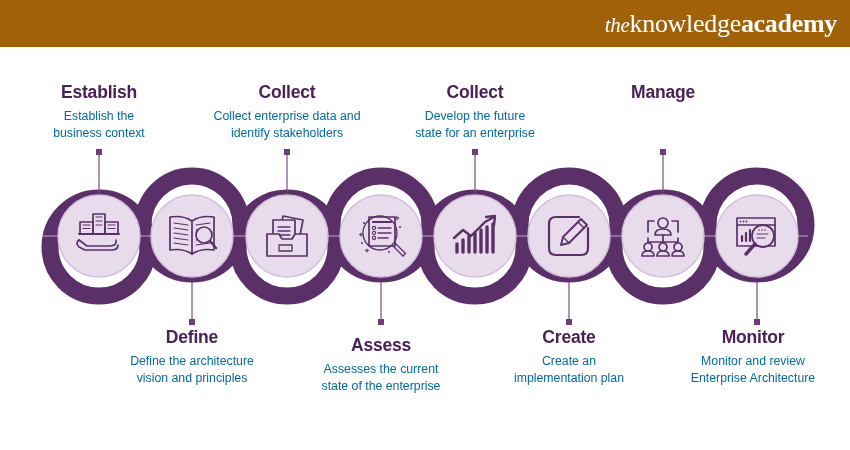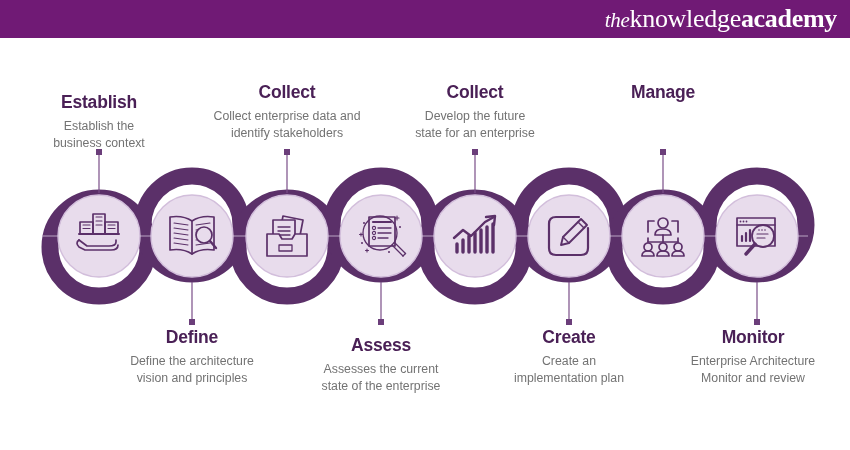--- a/index.html
+++ b/index.html
@@ -7,22 +7,22 @@
     width: 850px; height: 450px;
     background: #ffffff;
     font-family: "Liberation Sans", sans-serif;
     overflow: hidden;
   }
   #page { position: relative; width: 850px; height: 450px; background: #fff; }
 
   
   .header {
     position: absolute; left: 0; top: 0;
-    width: 850px; height: 38px;
-    background: #701a75;
+    width: 850px; height: 47px;
+    background: #a16207;
   }
   .logo {
     position: absolute; right: 13px; top: 50%;
     transform: translateY(-50%);
     color: #ffffff;
     font-family: "Liberation Serif", "DejaVu Serif", serif;
     font-size: 26px;
     white-space: nowrap;
     letter-spacing: -0.3px;
   }
@@ -44,21 +44,21 @@
     font-size: 17.5px;
     font-weight: 700;
     color: #4A2056;
     letter-spacing: -0.2px;
     line-height: 1.25;
   }
   .step-label .st-desc {
     margin-top: 4px;
     font-size: 12.3px;
     font-weight: 400;
-    color: #737373;
+    color: #0369a1;
     line-height: 1.42;
   }
   .lbl-top { }
   .lbl-bottom { }
 </style>
 </head>
 <body>
 
 <div id="page">
 
@@ -256,21 +256,21 @@
       <rect x="284" y="149" width="6" height="6"></rect>
       <rect x="472" y="149" width="6" height="6"></rect>
       <rect x="660" y="149" width="6" height="6"></rect>
       <rect x="189" y="319" width="6" height="6"></rect>
       <rect x="378" y="319" width="6" height="6"></rect>
       <rect x="566" y="319" width="6" height="6"></rect>
       <rect x="754" y="319" width="6" height="6"></rect>
     </g>
   </svg>
 
-  <div class="step-label lbl-top" style="left:4px; top:92px;">
+  <div class="step-label lbl-top" style="left:4px; top:82px;">
     <div class="st-title">Establish</div>
     <div class="st-desc">
       <div>Establish the</div>
       <div>business context</div>
     </div>
   </div>
 
   <div class="step-label lbl-top" style="left:178px; top:82px; width:218px;">
     <div class="st-title">Collect</div>
     <div class="st-desc">
@@ -311,18 +311,18 @@
     <div class="st-title">Create</div>
     <div class="st-desc">
       <div>Create an</div>
       <div>implementation plan</div>
     </div>
   </div>
 
   <div class="step-label lbl-bottom" style="left:658px; top:327px;">
     <div class="st-title">Monitor</div>
     <div class="st-desc">
+      <div>Monitor and review</div>
       <div>Enterprise Architecture</div>
-      <div>Monitor and review</div>
     </div>
   </div>
 
 </div>
 
 </body></html>

